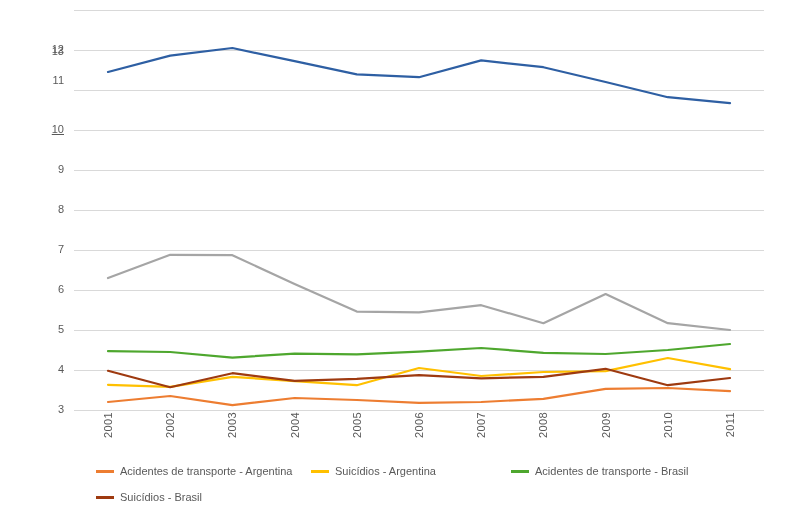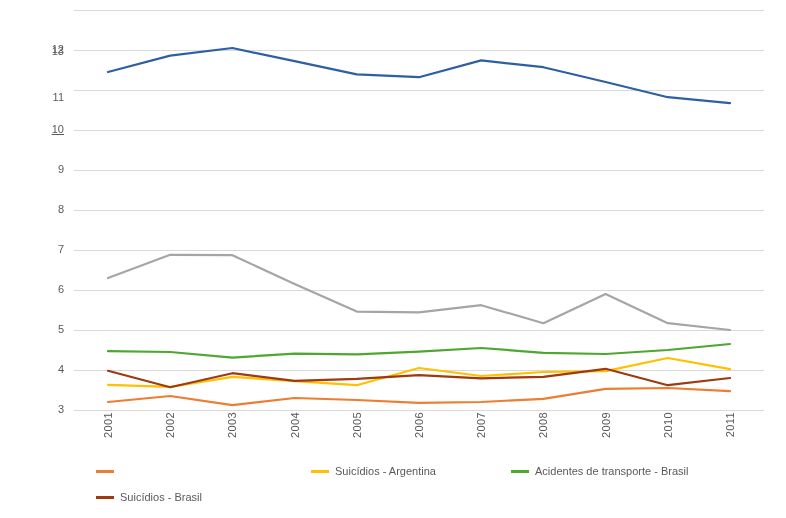--- a/index.html
+++ b/index.html
@@ -112,21 +112,21 @@
 
   <div class="ytick-wrap">
       <div class="ytick-label" style="top: 410px;">3</div>
       <div class="ytick-label" style="top: 370px;">4</div>
       <div class="ytick-label" style="top: 330px;">5</div>
       <div class="ytick-label" style="top: 290px;">6</div>
       <div class="ytick-label" style="top: 250px;">7</div>
       <div class="ytick-label" style="top: 210px;">8</div>
       <div class="ytick-label" style="top: 170px;">9</div>
       <div class="ytick-label" style="top: 130px; text-decoration: underline;">10</div>
-      <div class="ytick-label" style="top: 98px;">11</div>
+      <div class="ytick-label" style="top: 81px;">11</div>
       <div class="ytick-label" style="top: 50px;">12</div>
       <div class="ytick-label" style="top: 10px; margin-top: 42px;">13</div>
     </div>
 
   <div class="plot-area">
     <div class="gridlines">
         <div class="gridline" style="top: 400px;"></div>
         <div class="gridline" style="top: 360px;"></div>
         <div class="gridline" style="top: 320px;"></div>
         <div class="gridline" style="top: 280px;"></div>
@@ -158,20 +158,21 @@
       <div class="xtick-label" style="left: 475.2px; top: 0px;">2007</div>
       <div class="xtick-label" style="left: 537.4px; top: 0px;">2008</div>
       <div class="xtick-label" style="left: 599.6px; top: 0px;">2009</div>
       <div class="xtick-label" style="left: 661.8px; top: 0px;">2010</div>
       <div class="xtick-label" style="left: 724px; top: 0px;">2011</div>
     </div>
 
   <div class="legend">
       <div class="legend-item">
         <span class="legend-swatch" style="background: rgb(237, 125, 49);"></span>
+        <span class="legend-label">Acidentes de transporte - Argentina</span>
       </div>
       <div class="legend-item">
         <span class="legend-swatch" style="background: rgb(255, 192, 0);"></span>
         <span class="legend-label">Suicídios - Argentina</span>
       </div>
       <div class="legend-item">
         <span class="legend-swatch" style="background: rgb(78, 167, 46);"></span>
         <span class="legend-label">Acidentes de transporte - Brasil</span>
       </div>
       <div class="legend-item">

